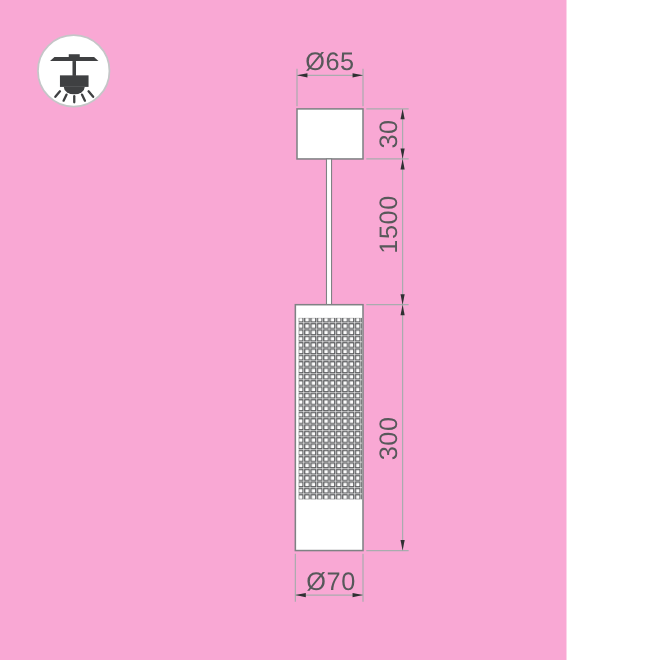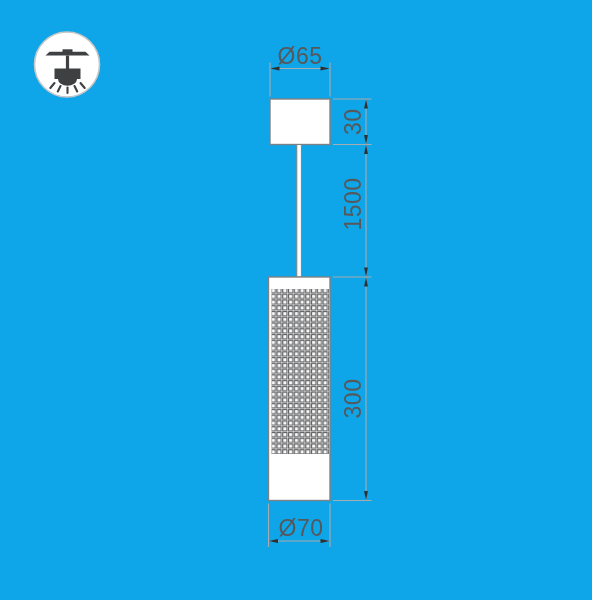--- a/index.html
+++ b/index.html
@@ -2,23 +2,23 @@
 <html><head>
 <meta charset="utf-8">
 <style>
   html, body {
     margin: 0;
     padding: 0;
     background: #ffffff;
   }
   .stage {
     position: relative;
-    width: 592px;
+    width: 515px;
     height: 600px;
-    background: #0ea5e9;
+    background: #f9a8d4;
     overflow: hidden;
   }
   svg text {
     font-family: "Liberation Sans", "DejaVu Sans", sans-serif;
     font-size: 23px;
     fill: #57585a;
     letter-spacing: 0.5px;
   }
 </style>
 </head>

